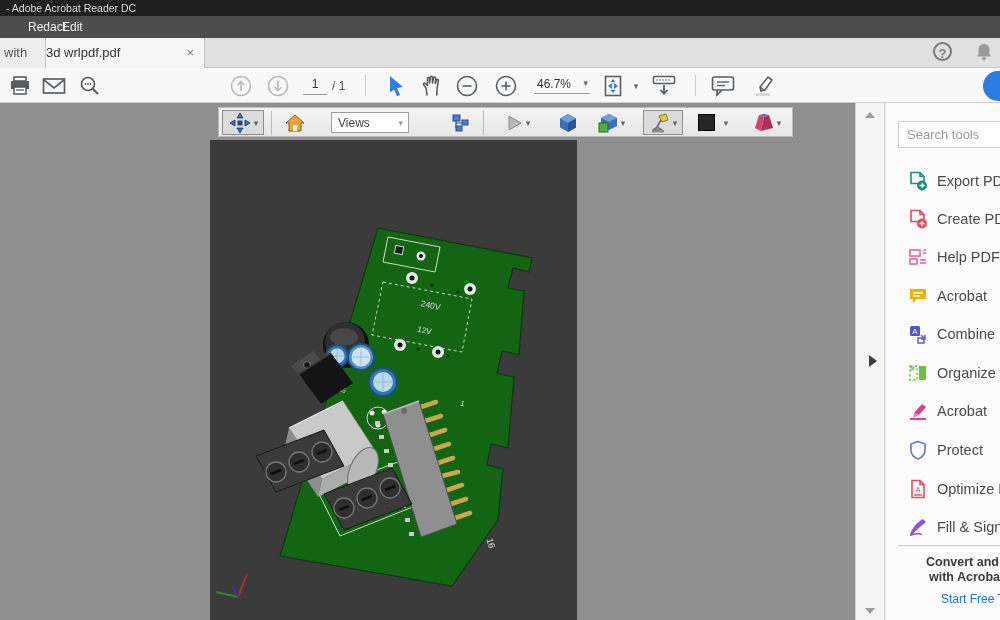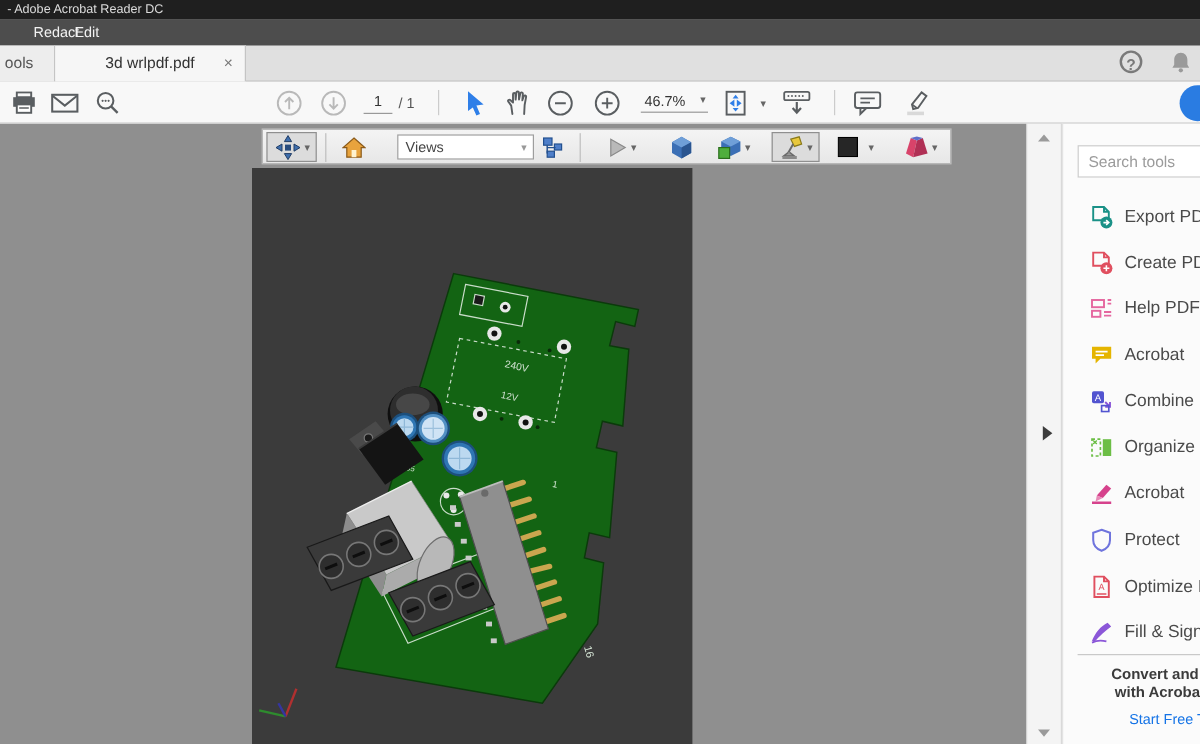--- a/index.html
+++ b/index.html
@@ -10,21 +10,21 @@
 
   
   .titlebar{left:0;top:0;width:1000px;height:16px;background:#1f1f1f;color:#dcdcdc;
             font-size:10.5px;line-height:16px;padding-left:6px;box-sizing:border-box}
   .menubar{left:0;top:16px;width:1000px;height:22px;background:#4d4d4d;color:#f2f2f2;font-size:12px}
   .menu-item{position:absolute;top:0;height:22px;line-height:22px}
   .tabbar{left:0;top:38px;width:1000px;height:30px;background:#e0e0e0;border-bottom:1px solid #c6c6c6;box-sizing:border-box}
   .tab-partial{left:0;top:38px;width:46px;height:30px;background:#ededed;border-right:1px solid #c4c4c4;
                color:#555;font-size:13px;line-height:30px;padding-left:4px;box-sizing:border-box}
   .tab-active{left:46px;top:38px;width:159px;height:30px;background:#f6f6f6;border-right:1px solid #c4c4c4;
-              color:#333;font-size:13px;line-height:30px;text-align:center;box-sizing:border-box}
+              color:#333;font-size:13px;line-height:30px;text-align:left;box-sizing:border-box}
   .tab-close{position:absolute;right:10px;top:0;color:#777;font-size:13px;cursor:default}
   .help-circle{left:933px;top:42px;width:19px;height:19px;border:2px solid #7a7a7a;border-radius:50%;
                color:#7a7a7a;font-size:13px;font-weight:bold;text-align:center;line-height:19px;box-sizing:border-box}
 
   
   .toolbar{left:0;top:68px;width:1000px;height:35px;background:#f8f8f8;border-bottom:1px solid #d0d0d0;box-sizing:border-box}
   .tb-icon{position:absolute;top:0;height:35px;display:flex;align-items:center;justify-content:center}
   .tb-divider{position:absolute;top:7px;width:1px;height:21px;background:#cccccc}
   .page-num{position:absolute;left:303px;top:9px;width:24px;height:17px;border-bottom:1px solid #999;
             text-align:center;font-size:12px;color:#333}
@@ -33,21 +33,21 @@
             font-size:12px;color:#333;text-align:left;padding-left:3px;box-sizing:border-box}
   .zoom-caret{position:absolute;right:2px;top:1px;font-size:9px;color:#666}
   .caret{font-size:9px;color:#666}
 
   
   .tb3d{left:218px;top:107px;width:575px;height:30px;background:linear-gradient(#f4f4f4,#e7e7e7);
         border:1px solid #bdbdbd;box-sizing:border-box}
   .btn3d{position:absolute;top:2px;height:25px;display:flex;align-items:center;justify-content:center;gap:2px}
   .btn3d.pressed{background:#dcdcdc;border:1px solid #8f8f8f;box-sizing:border-box}
   .tb3d-divider{position:absolute;top:3px;width:1px;height:24px;background:#bdbdbd}
-  .views-box{position:absolute;left:112px;top:4px;width:114px;height:21px;background:#fff;
+  .views-box{position:absolute;left:112px;top:4px;width:78px;height:21px;background:#fff;
              border:1px solid #9e9e9e;font-size:12px;color:#444;line-height:21px;padding-left:6px;box-sizing:border-box}
   .views-caret{position:absolute;right:5px;top:0;color:#999;font-size:9px}
 
   
   .canvas-dark{left:210px;top:140px;width:367px;height:480px;background:#3b3b3b}
 
   
   .scrollcol{left:855px;top:103px;width:30px;height:517px;background:#f4f4f4;
              border-left:1px solid #d2d2d2;border-right:1px solid #d9d9d9;box-sizing:border-box}
   .chev-up{position:absolute;left:9px;top:9px;width:0;height:0;
@@ -76,21 +76,21 @@
 <div class="abs titlebar">
   <span>- Adobe Acrobat Reader DC</span>
 </div>
 
 <div class="abs menubar">
   <span class="menu-item" style="left:28px">Redact</span>
   <span class="menu-item" style="left:62px">Edit</span>
 </div>
 
 <div class="abs tabbar"></div>
-<div class="abs tab-partial">ools</div>
+<div class="abs tab-partial">with</div>
 <div class="abs tab-active">
   <span>3d wrlpdf.pdf</span>
   <span class="tab-close">×</span>
 </div>
 <div class="abs help-circle"><span>?</span></div>
 <div class="abs" style="left:974px;top:42px">
   <svg width="20" height="20" viewBox="0 0 20 20">
     <path d="M10,2 C6.7,2 4.5,4.6 4.5,8 L4.5,12 L3,14.5 L17,14.5 L15.5,12 L15.5,8 C15.5,4.6 13.3,2 10,2 Z" fill="#9a9a9a"></path>
     <circle cx="10" cy="16.6" r="1.8" fill="#9a9a9a"></circle>
   </svg>

